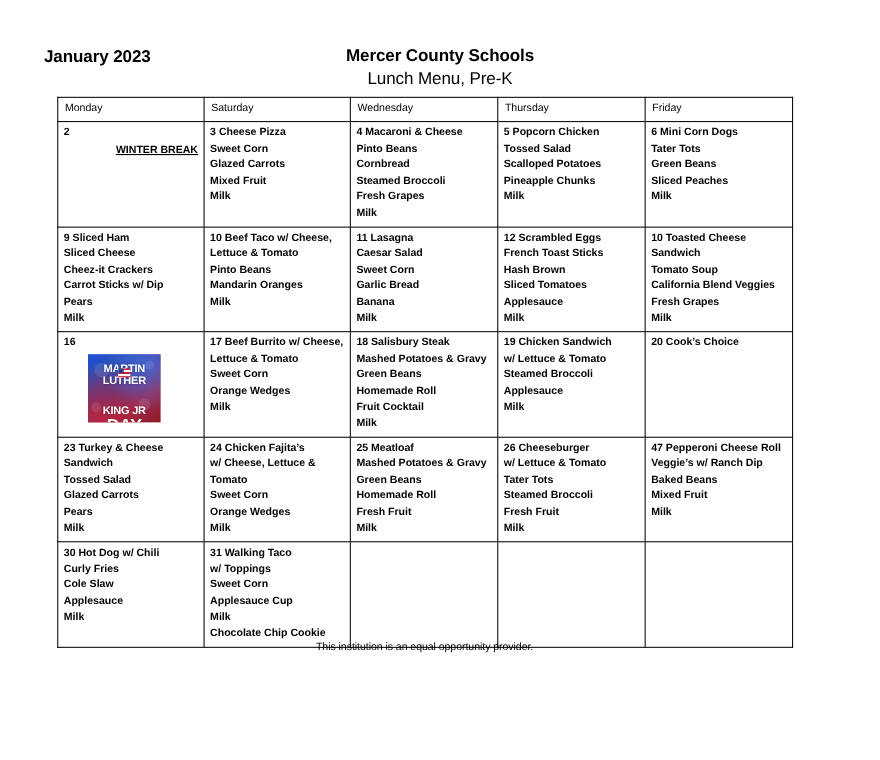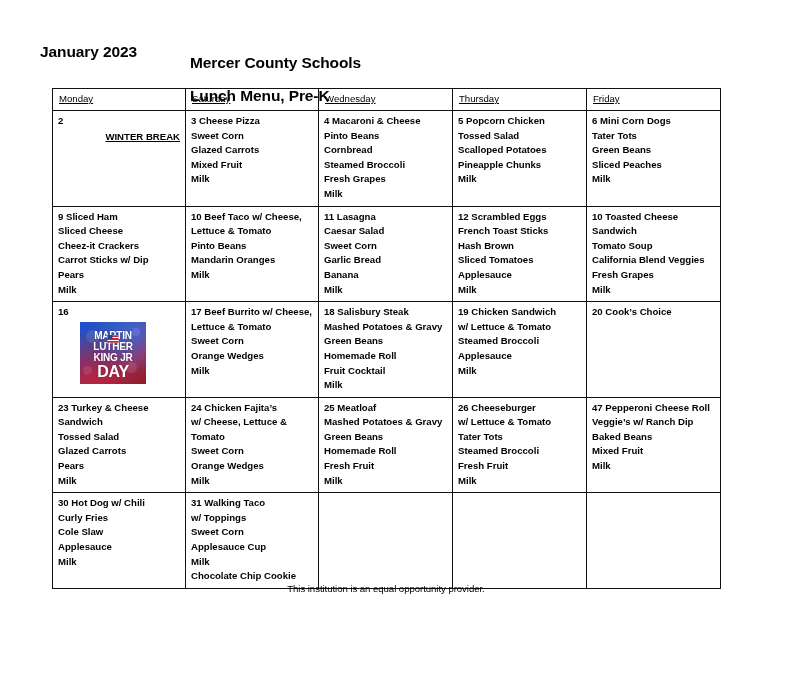--- a/index.html
+++ b/index.html
@@ -37,38 +37,37 @@
     left: 0;
     top: 3px;
     font-size: 15.5px;
     font-weight: bold;
     letter-spacing: -0.1px;
     white-space: nowrap;
   }
   .header-center {
     position: absolute;
     left: 150px;
-    top: 12px;
+    top: 0;
     width: 420px;
-    text-align: left;
+    text-align: center;
   }
   .header-school {
     font-size: 15.5px;
     font-weight: bold;
     line-height: 21px;
     letter-spacing: -0.1px;
     white-space: nowrap;
   }
   .header-menu {
     font-size: 15.5px;
-    font-weight: bold;
+    font-weight: normal;
     line-height: 21px;
     letter-spacing: -0.1px;
     white-space: nowrap;
-    margin-top: 12px;
   }
 
   
   .calendar {
     position: absolute;
     left: 52px;
     top: 88px;
     width: 668px;
     border-collapse: collapse;
     table-layout: fixed;
@@ -80,21 +79,20 @@
     font-size: 9.6px;
     line-height: 14.6px;
     text-align: left;
   }
   .calendar th {
     font-weight: normal;
     font-size: 9.6px;
     height: 14px;
     padding: 3px 5px 4px 6px;
     line-height: 13px;
-    text-decoration: underline;
   }
   .col-mon { width: 133px; }
   .col-tue { width: 133px; }
   .col-wed { width: 134px; }
   .col-thu { width: 134px; }
   .col-fri { width: 134px; }
 
   .day-cell {
     height: 76px;
   }
@@ -145,21 +143,21 @@
     text-align: center;
     color: #ffffff;
     font-family: "Liberation Sans", sans-serif;
     font-weight: bold;
     letter-spacing: -0.2px;
     line-height: 11px;
     text-shadow: 0 0 2px rgba(0,0,0,0.35);
   }
   .mlk-l1 { font-size: 10px; display: block; }
   .mlk-l2 { font-size: 10px; display: block; }
-  .mlk-l3 { font-size: 10px; display: block; }
+  .mlk-l3 { font-size: 10px; display: block; margin-top: 16px; }
   .mlk-l4 {
     font-size: 16px;
     display: block;
     line-height: 16px;
     margin-top: 1px;
     position: relative;
   }
   .mlk-flag {
     position: absolute;
     left: 50%;

